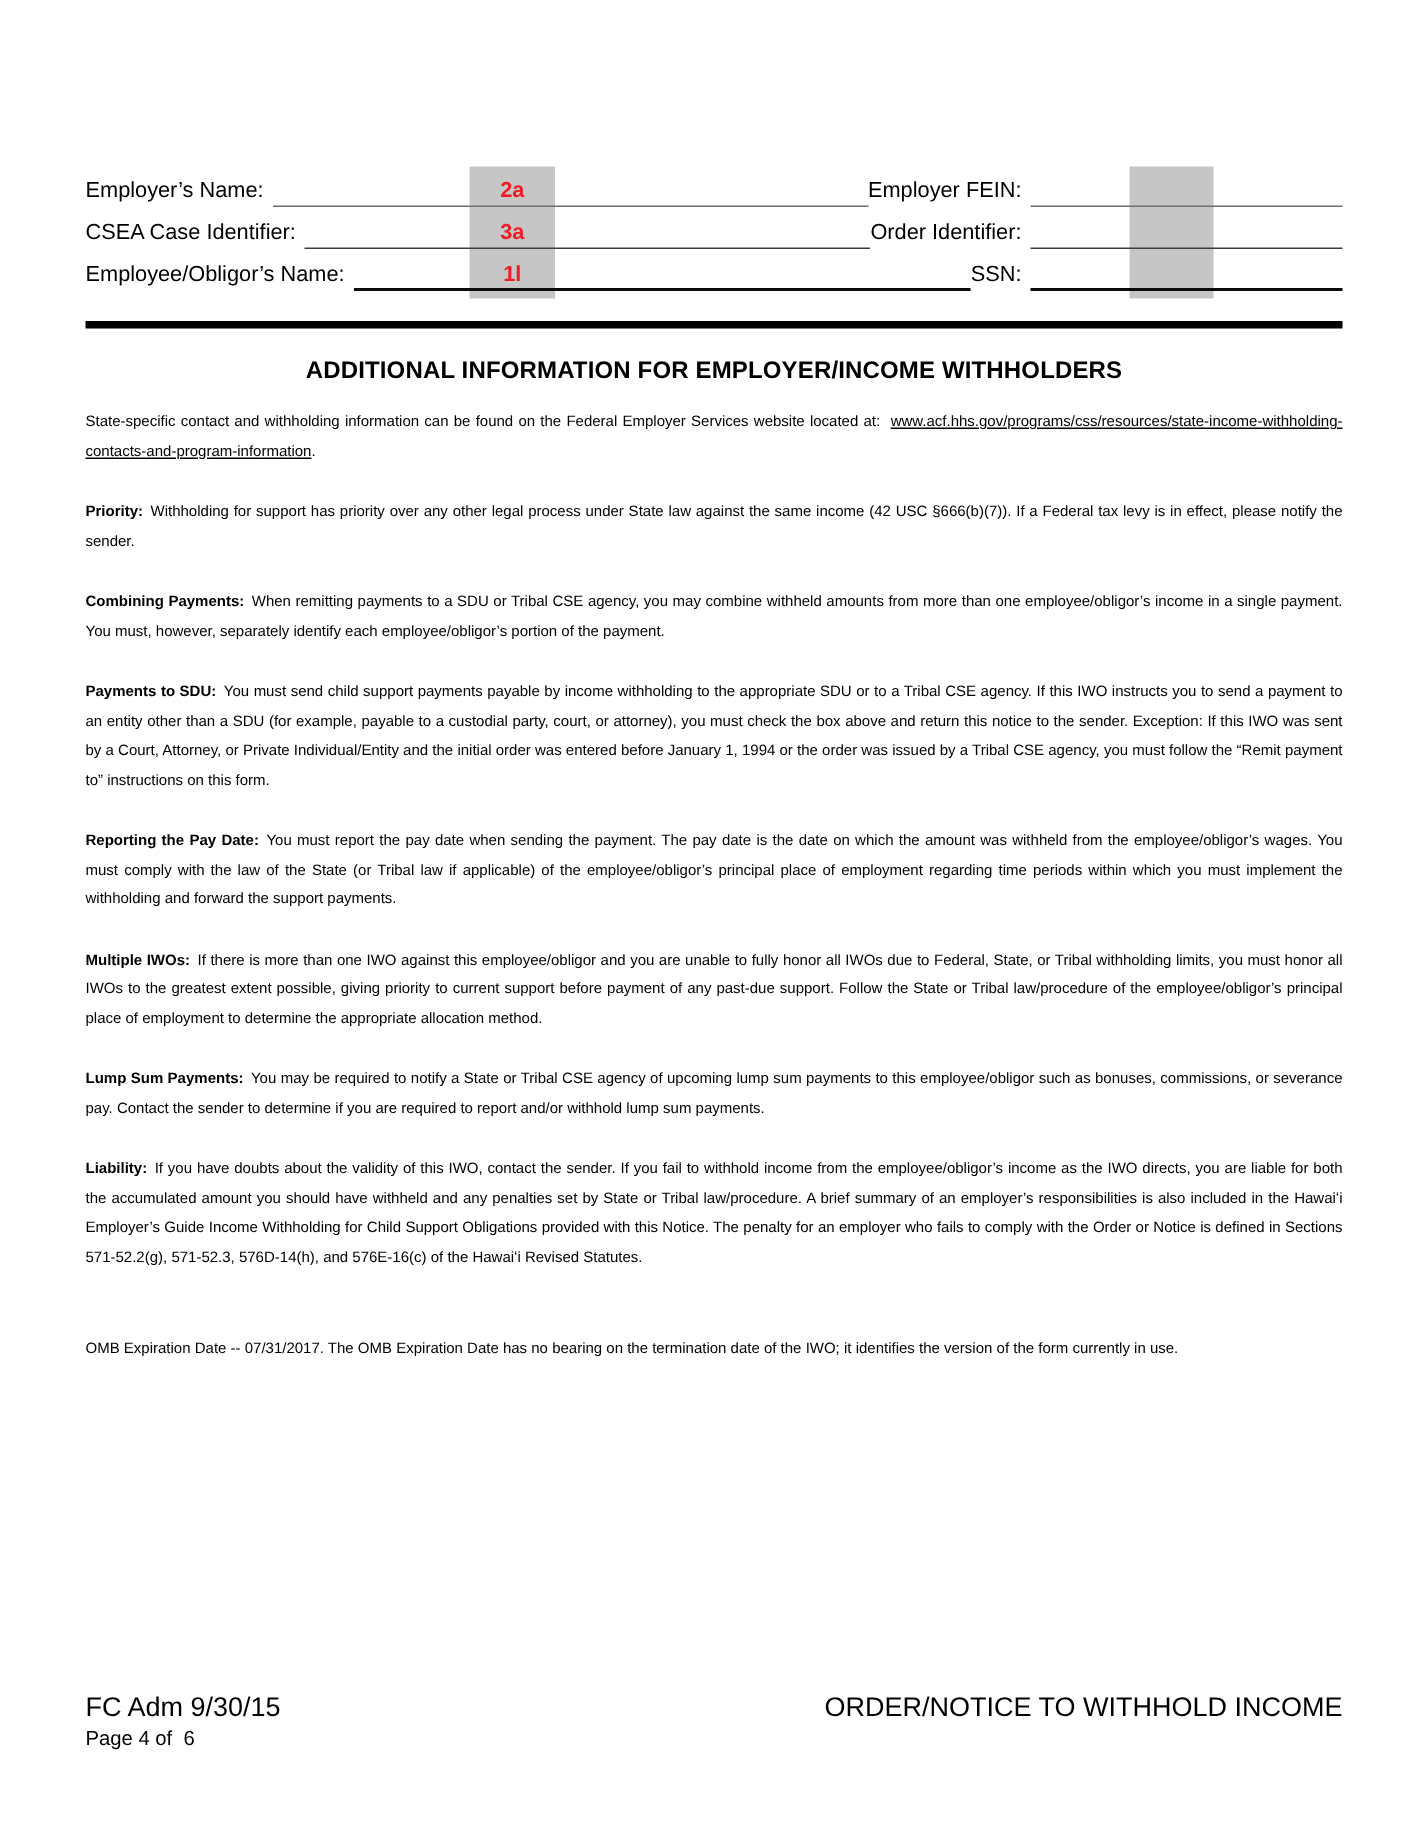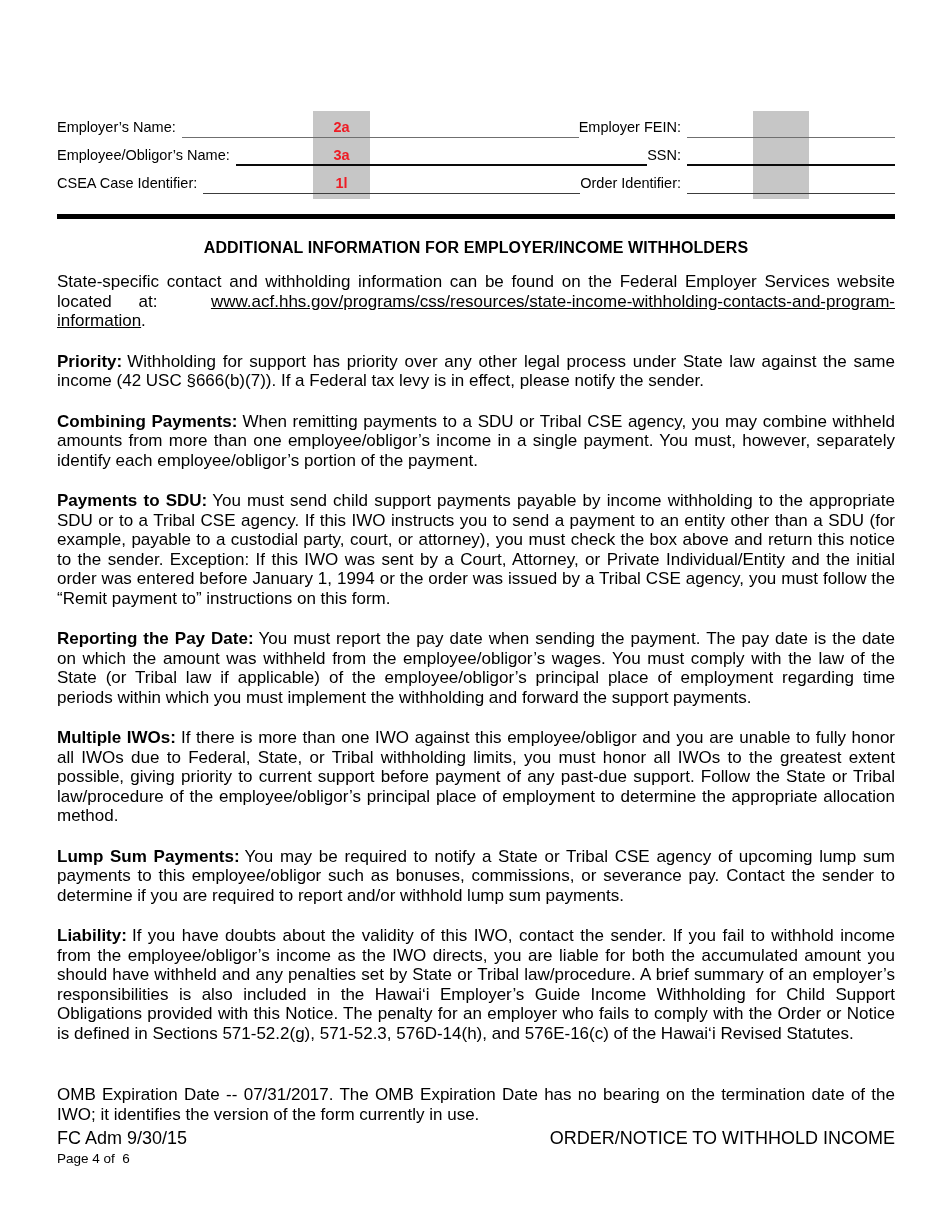--- a/index.html
+++ b/index.html
@@ -52,21 +52,21 @@
     text-align: center;
     font-weight: bold;
     font-size: 16px;
     line-height: 19px;
     letter-spacing: 0.1px;
   }
 
   
   .para {
     margin: 0 0 21px 0;
-    font-size: 17px;
+    font-size: 10px;
     line-height: 19.5px;
     text-align: justify;
   }
   .intro { margin-top: 15px; }
   .para b { margin-right: 5px; }
   .doc-link { color: #000; text-decoration: underline; }
   .omb { margin-top: 42px; }
 
   
   .footer-row {
@@ -89,30 +89,30 @@
       <div class="strip strip-l"></div>
       <div class="strip strip-r"></div>
 
       <div class="hdr-rows">
         <div class="hrow r1">
           <span class="lbl">Employer’s Name:</span>
           <span class="line l1"></span>
           <span class="lbl">Employer FEIN:</span>
           <span class="line l2"></span>
         </div>
+        <div class="hrow r3">
+          <span class="lbl">CSEA Case Identifier:</span>
+          <span class="line l1"></span>
+          <span class="lbl">Order Identifier:</span>
+          <span class="line l2"></span>
+        </div>
         <div class="hrow r2">
           <span class="lbl">Employee/Obligor’s Name:</span>
           <span class="line l1"></span>
           <span class="lbl">SSN:</span>
-          <span class="line l2"></span>
-        </div>
-        <div class="hrow r3">
-          <span class="lbl">CSEA Case Identifier:</span>
-          <span class="line l1"></span>
-          <span class="lbl">Order Identifier:</span>
           <span class="line l2"></span>
         </div>
       </div>
 
       <div class="codes codes-l">
         <span class="code">2a</span>
         <span class="code">3a</span>
         <span class="code">1l</span>
       </div>
     </div>

